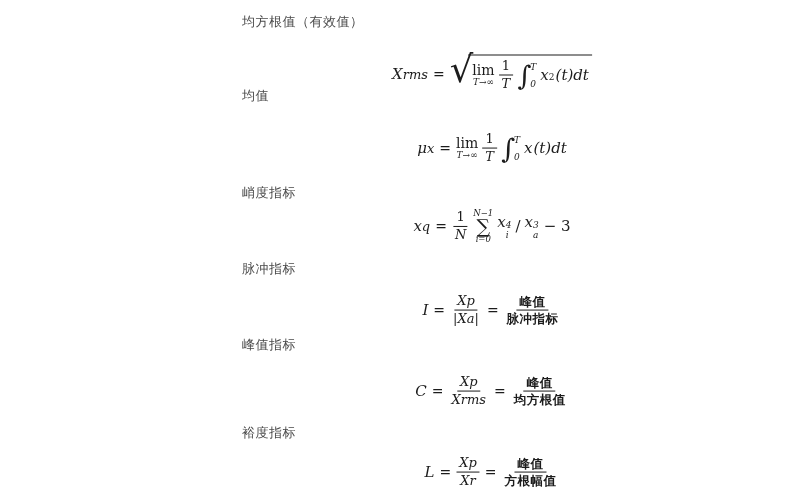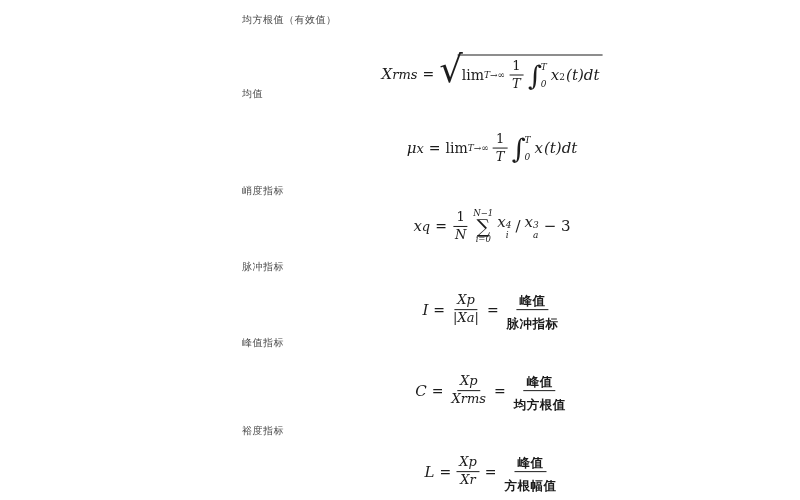--- a/index.html
+++ b/index.html
@@ -6,21 +6,21 @@
   body {
     width: 800px; height: 500px;
     background: #ffffff;
     position: relative;
     overflow: hidden;
     font-family: "Liberation Sans", sans-serif;
   }
   .label {
     position: absolute;
     left: 242px;
-    font-size: 10px;
+    font-size: 13px;
     color: #4a4a4a;
     letter-spacing: 0.5px;
     white-space: nowrap;
   }
   .formula {
     position: absolute;
     left: 492px;
     transform: translate(-50%, -50%);
     display: flex;
     align-items: center;
@@ -38,23 +38,22 @@
     display: inline-flex; flex-direction: column; align-items: center;
     line-height: 1.15; font-size: 13px;
   }
   .frac .num { border-bottom: 1px solid #1c1c1c; padding: 0 3px 1px 3px; }
   .frac .den { padding: 1px 3px 0 3px; }
   .den-row { display: inline-flex; align-items: baseline; }
   .cjk {
     font-family: "Liberation Sans", sans-serif;
     font-style: normal; font-weight: 600; font-size: 12.5px;
     letter-spacing: 0.5px;
-    margin-top: 6px;
-  }
-  .limop { display: inline-flex; align-items: center; line-height: 1; }
+  }
+  .limop { display: inline-flex; flex-direction: column; align-items: center; line-height: 1; }
   .limop .op { font-size: 14px; font-style: normal; }
   .limop .under { font-size: 9px; font-style: italic; margin-top: 1px; }
   .bigop { display: inline-flex; flex-direction: column; align-items: center; line-height: 1; }
   .bigop .over, .bigop .under { font-size: 8.5px; font-style: italic; }
   .bigop .sigma { font-size: 19px; font-style: normal; line-height: 0.9; }
   .int-wrap { display: inline-flex; align-items: center; }
   .int-glyph { font-size: 27px; line-height: 1; font-style: normal; }
   .int-limits {
     display: inline-flex; flex-direction: column; justify-content: space-between;
     height: 27px; font-size: 9px; font-style: italic; margin-left: -1px;

